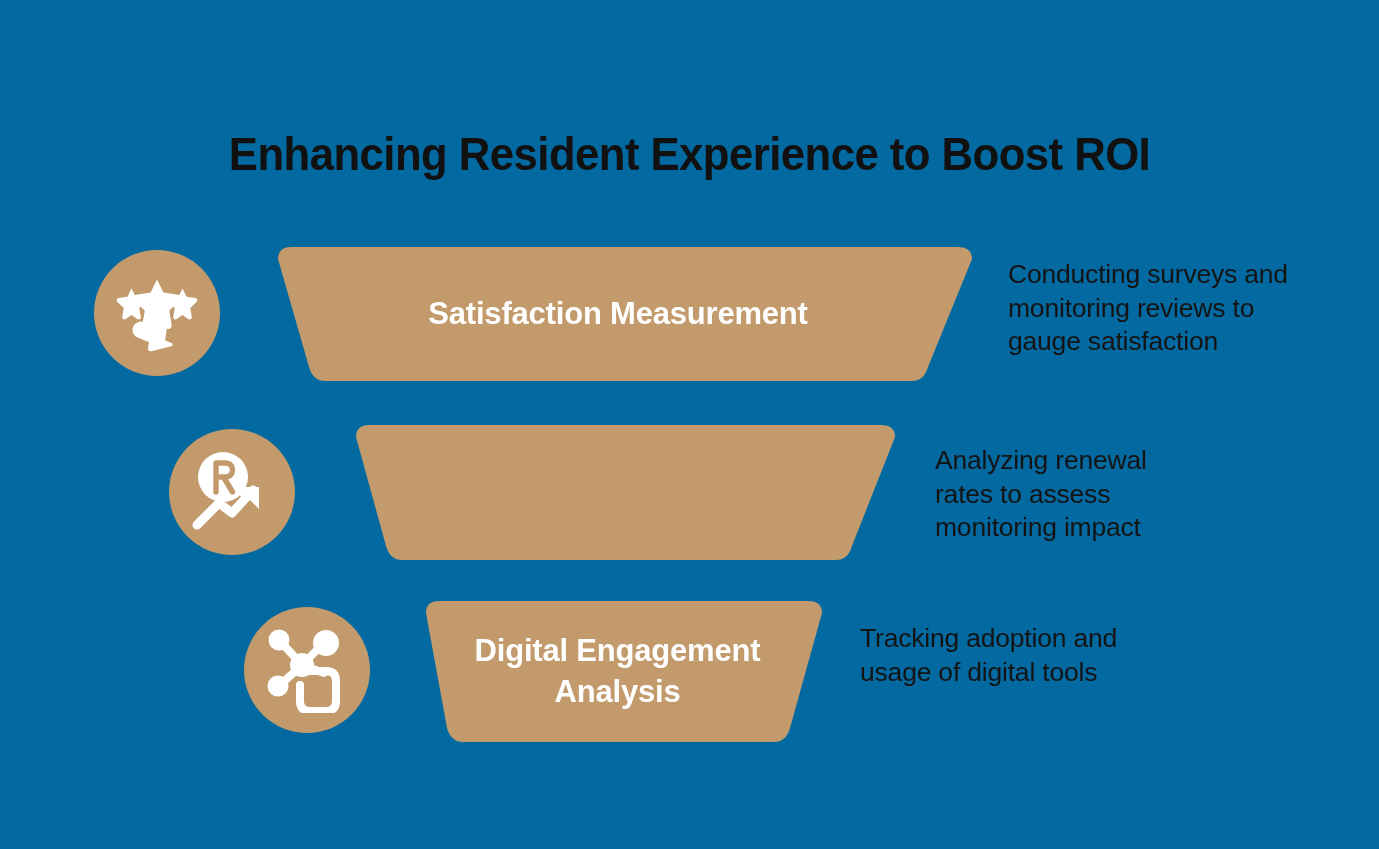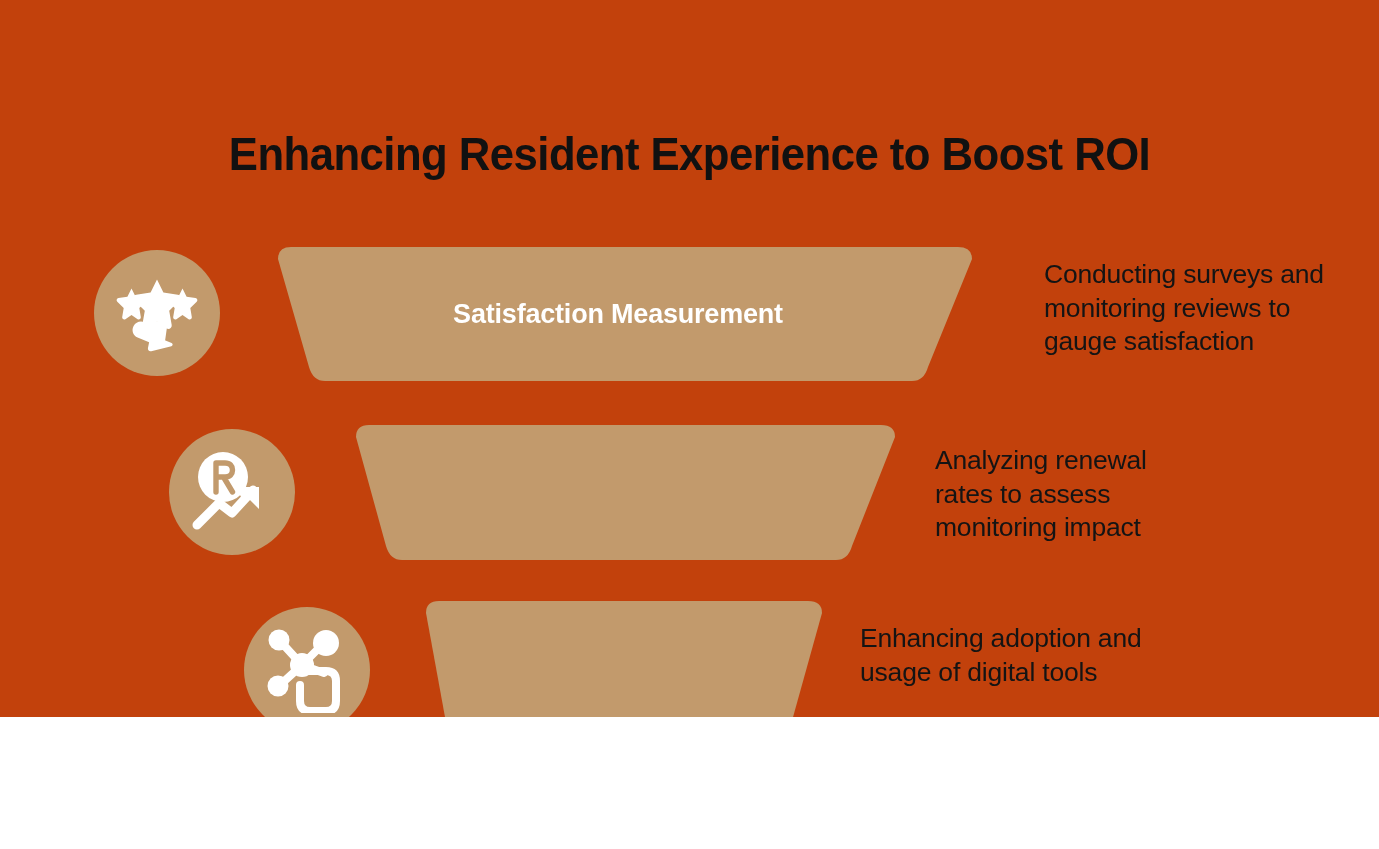--- a/index.html
+++ b/index.html
@@ -7,22 +7,22 @@
     margin: 0;
     padding: 0;
     background: #ffffff;
   }
   body {
     font-family: "Liberation Sans", sans-serif;
   }
   #canvas {
     position: relative;
     width: 1379px;
-    height: 717px;
-    background: #c2410c;
+    height: 849px;
+    background: #0369a1;
     overflow: hidden;
     text-decoration: underline;
   }
 
   
   .page-title {
     position: absolute;
     left: 0;
     top: 96px;
     width: 1379px;
@@ -72,21 +72,21 @@
     inset: 0;
     width: 100%;
     height: 100%;
   }
   .banner-label {
     position: relative;
     z-index: 2;
     color: #ffffff;
     font-family: "Liberation Sans", sans-serif;
     font-weight: 700;
-    font-size: 27px;
+    font-size: 31px;
     letter-spacing: -0.2px;
     text-align: center;
     line-height: 1.28;
     padding: 0 22px;
     box-sizing: border-box;
     width: 100%;
   }
 
   
   .desc {
@@ -126,21 +126,21 @@
       </svg>
     </div>
 
     <div class="banner" style="left:264px; top:247px; width:708px; height:134px;">
       <svg class="banner-shape" viewBox="0 0 708 134" preserveAspectRatio="none">
         <path d="M14 12 Q14 0 27 0 L694 0 Q708 0 708 12 L664 120 Q660 134 648 134 L61 134 Q49 134 45 120 Z" fill="#C29A6C"></path>
       </svg>
       <span class="banner-label">Satisfaction Measurement</span>
     </div>
 
-    <div class="desc" style="left:1008px; top:258px; width:300px;margin-left:36px;">Conducting surveys and monitoring reviews to gauge satisfaction</div>
+    <div class="desc" style="left:1008px; top:258px; width:300px;">Conducting surveys and monitoring reviews to gauge satisfaction</div>
   </div>
 
   <div class="row" style="top:0;">
 
     <div class="icon-circle" style="left:169px; top:429px;">
 
       <svg width="86" height="86" viewBox="0 0 86 86">
         <g>
           <circle cx="34" cy="28" r="25" fill="#ffffff"></circle>
           <path d="M27 14 L27 43 M27 14 L36 14 C41 14 43.5 17 43.5 21 C43.5 25 41 28 36 28 L27 28 M34.5 28 L43.5 43" fill="none" stroke="#C29A6C" stroke-width="5.4" stroke-linecap="round" stroke-linejoin="round"></path>
@@ -177,18 +177,19 @@
           <circle cx="14" cy="59" r="10.5"></circle>
         </g>
         <path d="M36 44 L62 44 Q72 44 72 54 L72 74 Q72 84 62 84 L46 84 Q36 84 36 74 L36 58" fill="none" stroke="#ffffff" stroke-width="8" stroke-linecap="round" stroke-linejoin="round"></path>
       </svg>
     </div>
 
     <div class="banner" style="left:413px; top:601px; width:409px; height:141px;">
       <svg class="banner-shape" viewBox="0 0 409 141" preserveAspectRatio="none">
         <path d="M13 12 Q13 0 26 0 L395 0 Q409 0 409 12 L377 127 Q373 141 361 141 L50 141 Q38 141 34 127 Z" fill="#C29A6C"></path>
       </svg>
+      <span class="banner-label" style="line-height:1.30;">Digital Engagement Analysis</span>
     </div>
 
-    <div class="desc" style="left:860px; top:622px; width:295px;">Enhancing adoption and usage of digital tools</div>
+    <div class="desc" style="left:860px; top:622px; width:295px;">Tracking adoption and usage of digital tools</div>
   </div>
 
 </div>
 
 </body></html>

